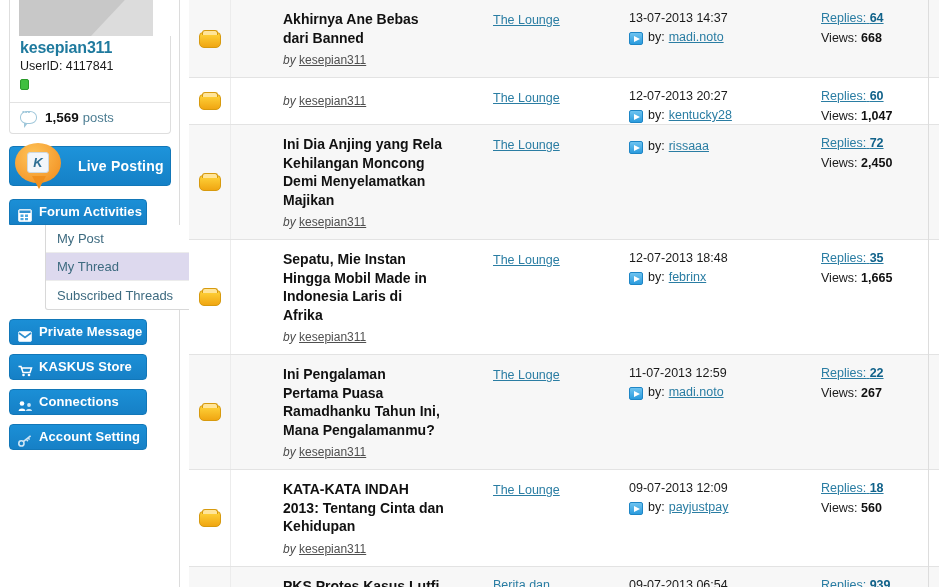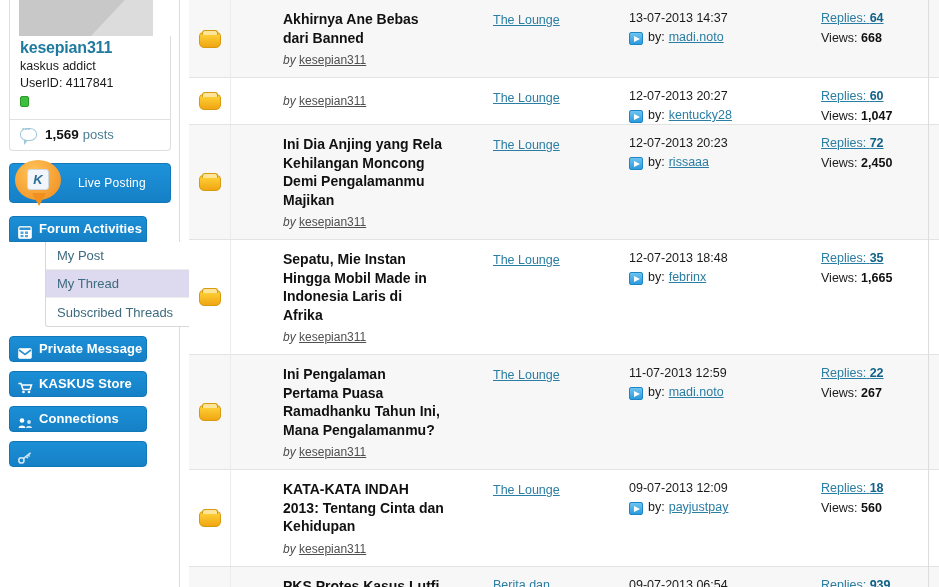--- a/index.html
+++ b/index.html
@@ -119,21 +119,21 @@
     width: 162px; height: 40px;
     background: linear-gradient(#1d93da, #1580c6);
     border: 1px solid #1277b8;
     border-radius: 4px;
     margin-top: 12px;
     position: relative;
     display: flex; align-items: center;
     cursor: pointer;
   }
   #live-posting .lp-label {
-    color: #fff; font-size: 12px; font-weight: normal;
+    color: #fff; font-size: 14px; font-weight: bold;
     margin-left: 68px; letter-spacing: 0.2px;
   }
   .lp-badge {
     position: absolute; left: 5px; top: -4px;
     width: 46px; height: 42px;
   }
   .lp-badge .circ {
     position: absolute; left: 0; top: 0;
     width: 46px; height: 40px;
     background: radial-gradient(circle at 40% 30%, #ffc459, #f08a1c);
@@ -313,21 +313,20 @@
 <div id="page">
 
   <div id="sidebar">
 
     <div class="profile-card">
       <div class="avatar-wrap">
         <div class="avatar"></div>
       </div>
       <div class="profile-body">
         <div class="username">kesepian311</div>
-        <div class="usertitle">kaskus addict</div>
         <div class="userid">UserID: 4117841</div>
         <div class="online-dot"></div>
       </div>
       <div class="profile-sep"></div>
       <div class="posts-row">
         <span class="bubble-icon"></span>
         <span class="posts-count">1,569</span>
         <span class="posts-label">posts</span>
       </div>
     </div>
@@ -394,20 +393,21 @@
             </svg></span>
           <span class="lbl">Connections</span>
         </div>
         <div class="blue-btn">
           <span class="btn-ico"><svg width="14" height="12" viewBox="0 0 14 12">
               <circle cx="3.4" cy="8.4" r="2.6" fill="none" stroke="#cfe6f5" stroke-width="1.6"></circle>
               <path d="M5.3 6.6 L12.6 0.8" stroke="#cfe6f5" stroke-width="1.6" fill="none"></path>
               <path d="M10.2 3.2 L11.6 4.5" stroke="#cfe6f5" stroke-width="1.6"></path>
               <path d="M8.6 4.8 L9.9 6.1" stroke="#cfe6f5" stroke-width="1.6"></path>
             </svg></span>
+          <span class="lbl">Account Setting</span>
         </div>
       </div>
   </div>
 
   <div id="threads">
       <div class="row alt">
         <div class="col-icon">
           <span class="folder">
             <span class="body"></span>
             <span class="tab"></span>
@@ -456,26 +456,25 @@
         </div>
       </div>
       <div class="row alt">
         <div class="col-icon">
           <span class="folder">
             <span class="body"></span>
             <span class="tab"></span>
           </span>
         </div>
         <div class="col-title">
-          <div class="thread-title">Ini Dia Anjing yang Rela Kehilangan Moncong Demi Pengalamanmu Majikan</div>
+          <div class="thread-title">Ini Dia Anjing yang Rela Kehilangan Moncong Demi Menyelamatkan Majikan</div>
           <div class="thread-by"><i>by</i> <a>kesepian311</a></div>
         </div>
         <div class="col-forum"><a>The Lounge</a></div>
         <div class="col-date">
-          <div class="date-line">12-07-2013 20:23</div>
           <div class="lastpost-line">
             <span class="play-icon"></span>
             <span class="by-text">by:</span>
             <a>rissaaa</a>
           </div>
         </div>
         <div class="col-stats">
           <div class="replies-line"><a><span>Replies:</span> <b>72</b></a></div>
           <div class="views-line"><span>Views:</span> <b>2,450</b></div>
         </div>

